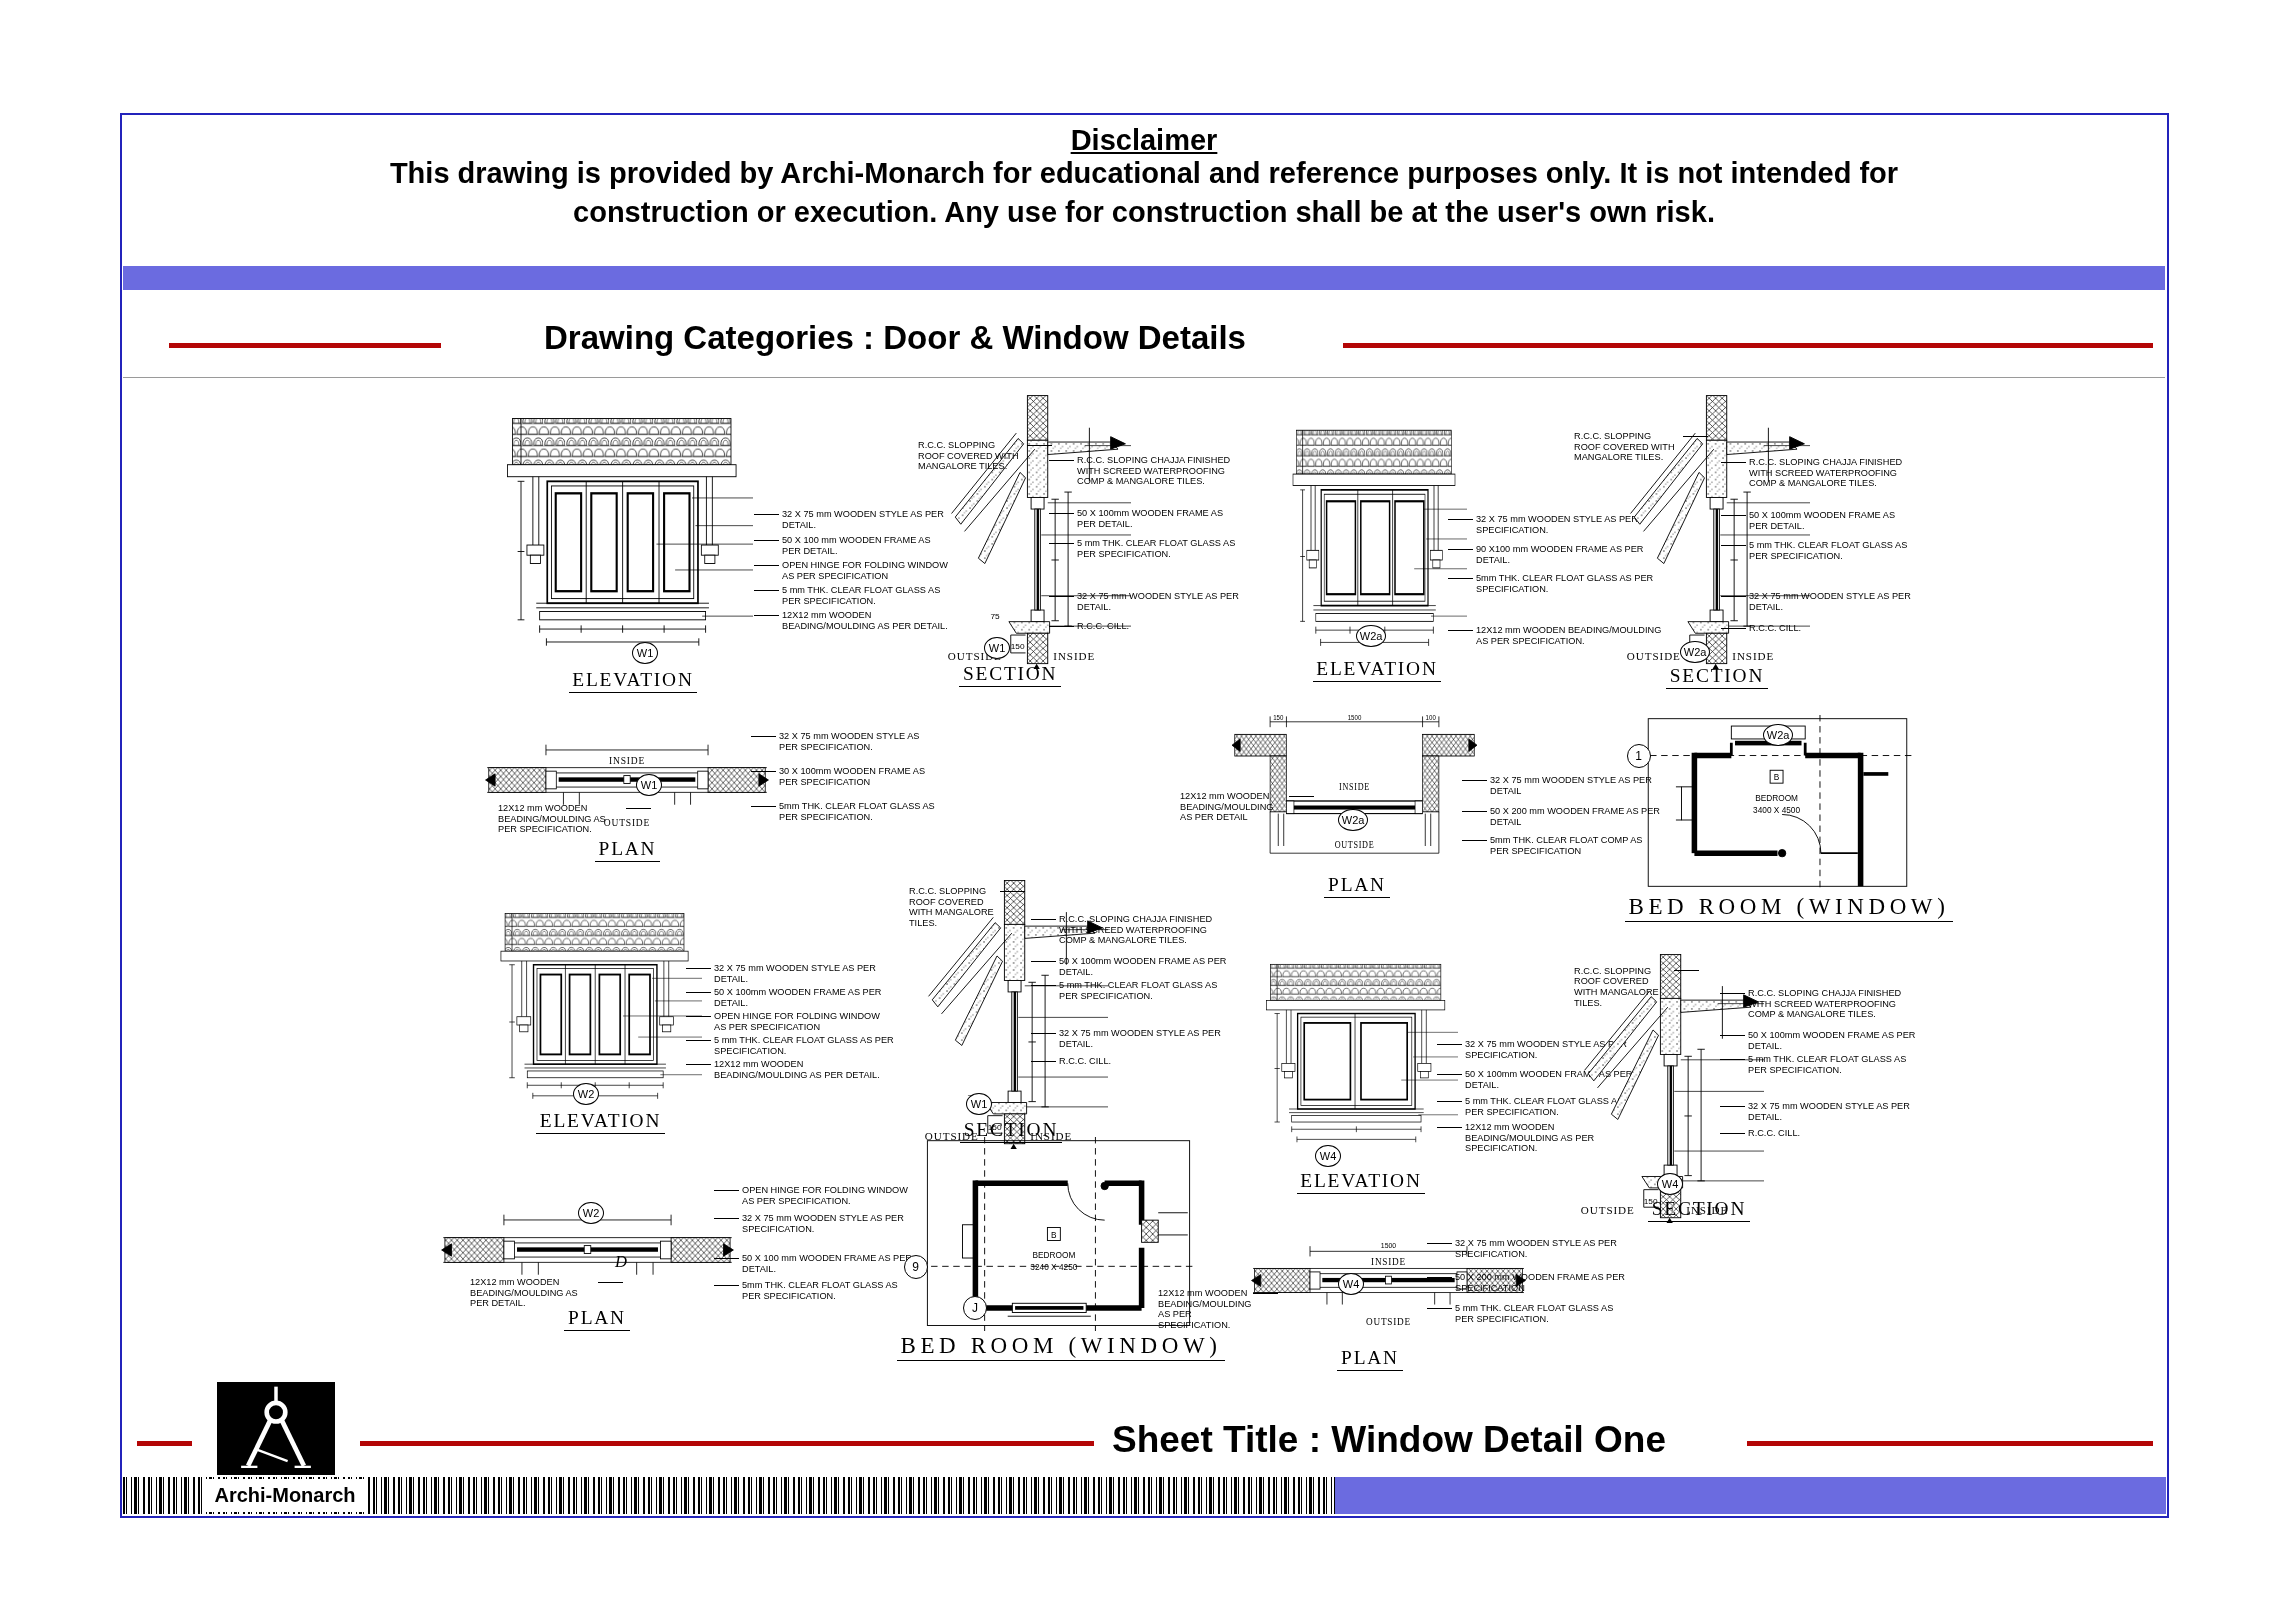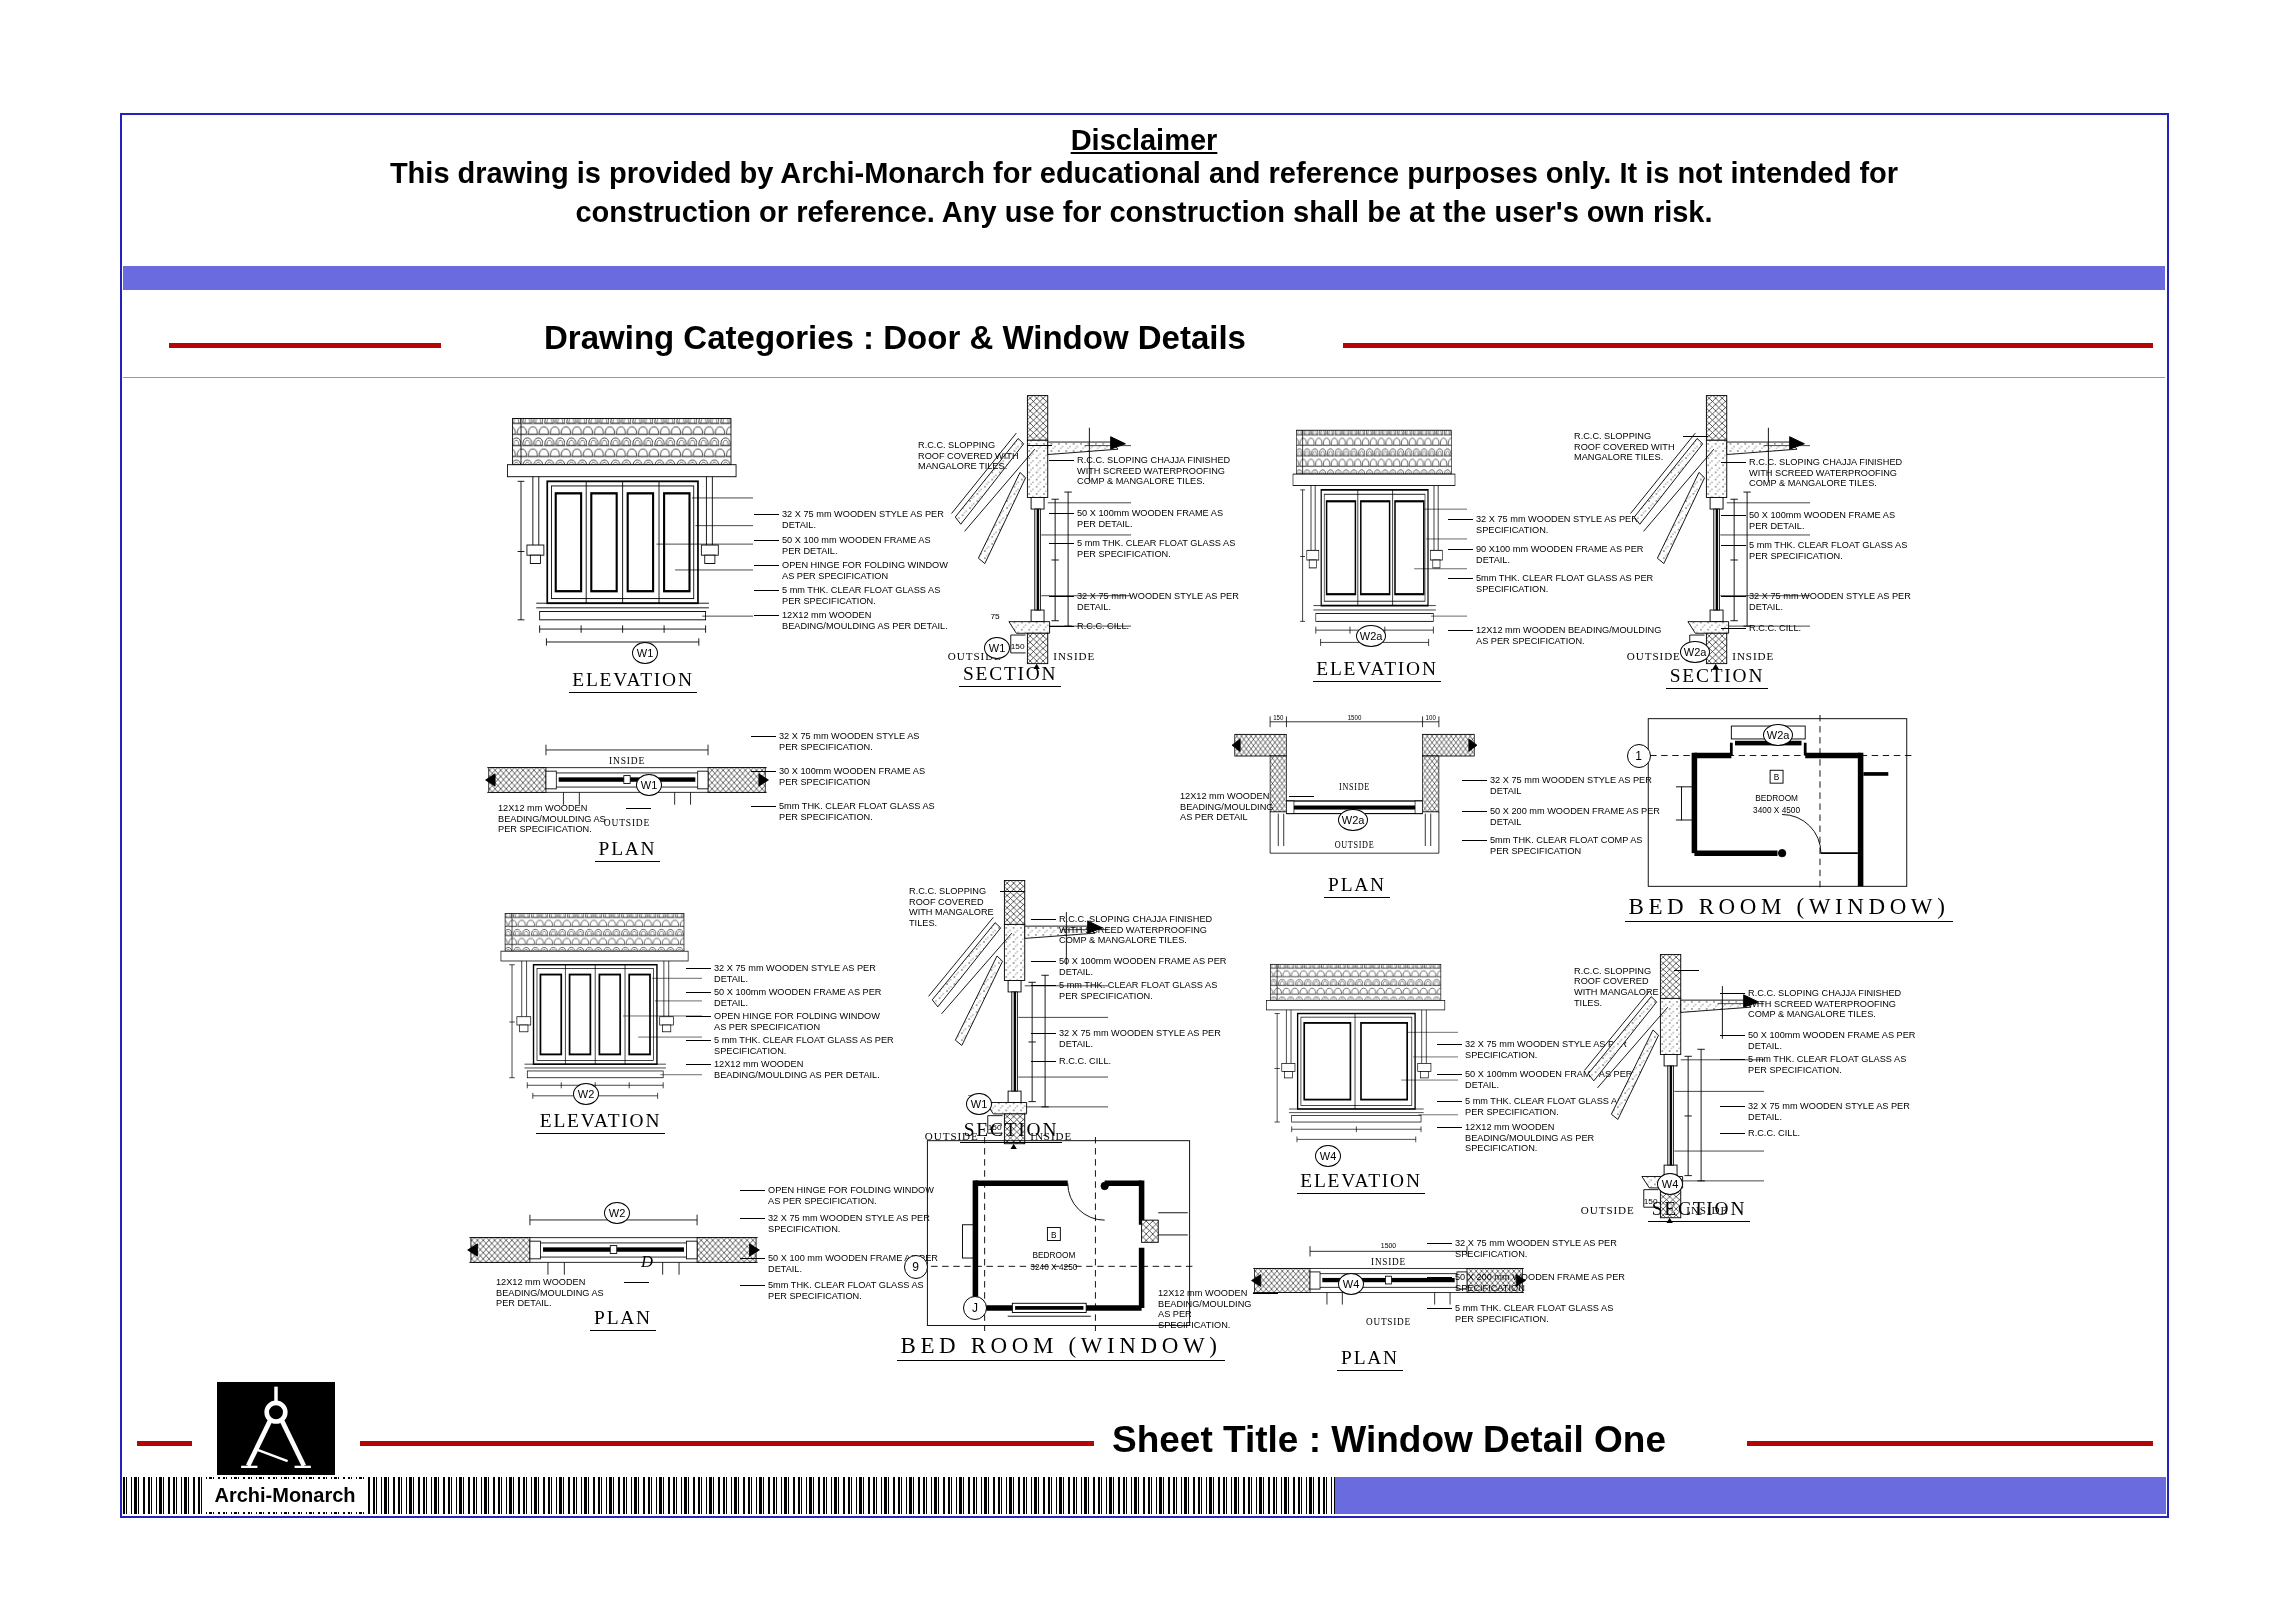--- a/index.html
+++ b/index.html
@@ -233,21 +233,21 @@
       </g>
       <rect x="138" y="98" width="14" height="14" fill="none" stroke="#000"></rect>
     </symbol>
   </defs>
 </svg>
 
 <div class="sheet-border"></div>
 
 <div class="hdr disc-title abs" style="top:124px">Disclaimer</div>
 <div class="hdr disc-line abs" style="top:157px">This drawing is provided by Archi-Monarch for educational and reference purposes only. It is not intended for</div>
-<div class="hdr disc-line abs" style="top:196px">construction or reference. Any use for construction shall be at the user's own risk.</div>
+<div class="hdr disc-line abs" style="top:196px">construction or execution. Any use for construction shall be at the user's own risk.</div>
 <div class="blue-bar"></div>
 <div class="rline" style="left:169px;top:343px;width:272px"></div>
 <div class="cat-title">Drawing Categories : Door &amp; Window Details</div>
 <div class="rline" style="left:1343px;top:343px;width:810px"></div>
 <div class="gray-rule"></div>
 
 <div class="panel" style="left:494px;top:411px;width:461px;height:300px">
   <svg style="left:4.6px;top:1.8px" width="254" height="277" viewBox="0 0 300 300" preserveAspectRatio="none">
       <use href="#sym-elev4"></use>
     </svg>
@@ -403,21 +403,21 @@
   <div class="ann ann-l" style="left:0;top:14.8px;width:97px">R.C.C. SLOPPING ROOF COVERED WITH MANGALORE TILES.</div>
   <div class="ann" style="left:174px;top:37px;width:171px">R.C.C. SLOPING CHAJJA FINISHED WITH SCREED WATERPROOFING COMP &amp; MANGALORE TILES.</div>
   <div class="ann" style="left:174px;top:79px;width:171px">50 X 100mm WOODEN FRAME AS PER DETAIL.</div>
   <div class="ann" style="left:174px;top:103px;width:171px">5 mm THK. CLEAR FLOAT GLASS AS PER SPECIFICATION.</div>
   <div class="ann" style="left:174px;top:150px;width:171px">32 X 75 mm WOODEN STYLE AS PER DETAIL.</div>
   <div class="ann" style="left:174px;top:177px;width:171px">R.C.C. CILL.</div>
   <div class="refc" style="left:83px;top:222px">W4</div>
   <div class="twrap" style="left:51px;top:247px;width:148px"><span class="dtitle">SECTION</span></div>
 </div>
 
-<div class="panel" style="left:452px;top:1174px;width:434px;height:166px">
+<div class="panel" style="left:426px;top:1174px;width:434px;height:166px">
   <svg style="left:14px;top:23px" width="295" height="106" viewBox="0 0 360 120" preserveAspectRatio="none">
       <use href="#sym-planA"></use>
     </svg>
   <div class="ann" style="left:316px;top:11px;width:171px">OPEN HINGE FOR FOLDING WINDOW AS PER SPECIFICATION.</div>
   <div class="ann" style="left:316px;top:39px;width:171px">32 X 75 mm WOODEN STYLE AS PER SPECIFICATION.</div>
   <div class="ann" style="left:316px;top:79px;width:171px">50 X 100 mm WOODEN FRAME AS PER DETAIL.</div>
   <div class="ann" style="left:316px;top:106px;width:171px">5mm THK. CLEAR FLOAT GLASS AS PER SPECIFICATION.</div>
   <div class="ann ann-l" style="left:44px;top:103px;width:125px">12X12 mm WOODEN BEADING/MOULDING AS PER DETAIL.</div>
   <div class="refc" style="left:152px;top:28px">W2</div>
   <div class="letter" style="left:189px;top:78px">D</div>

